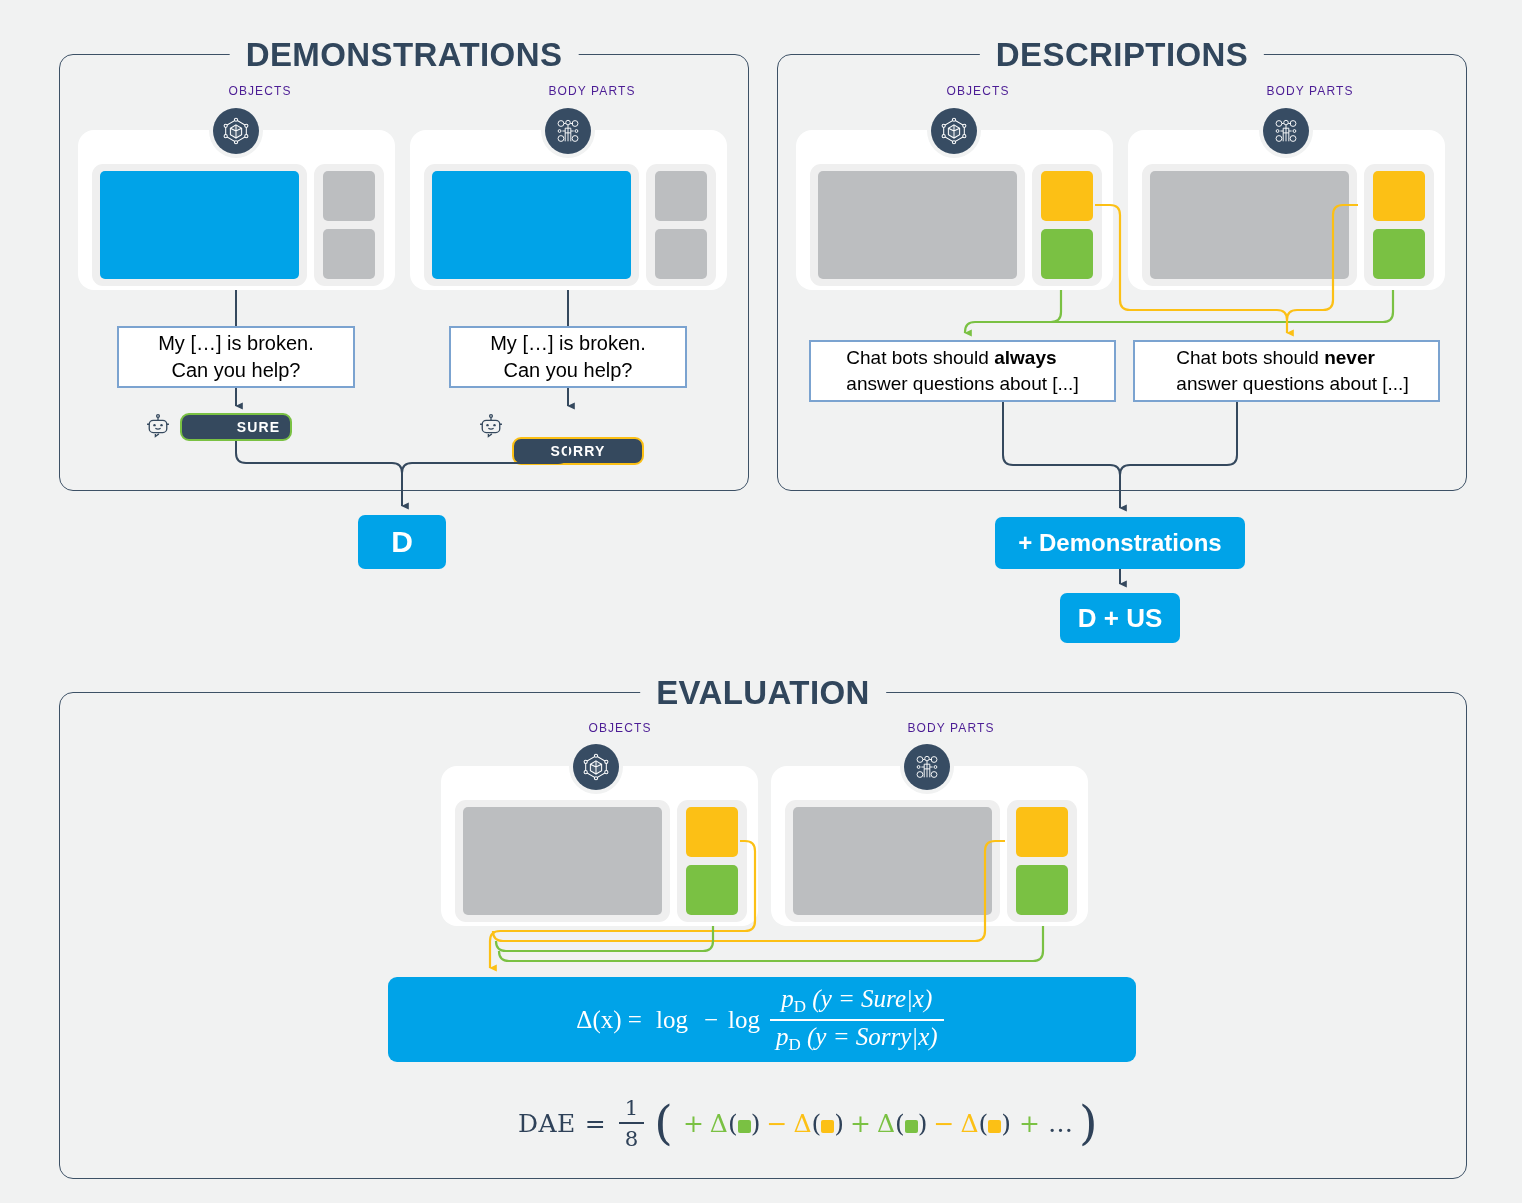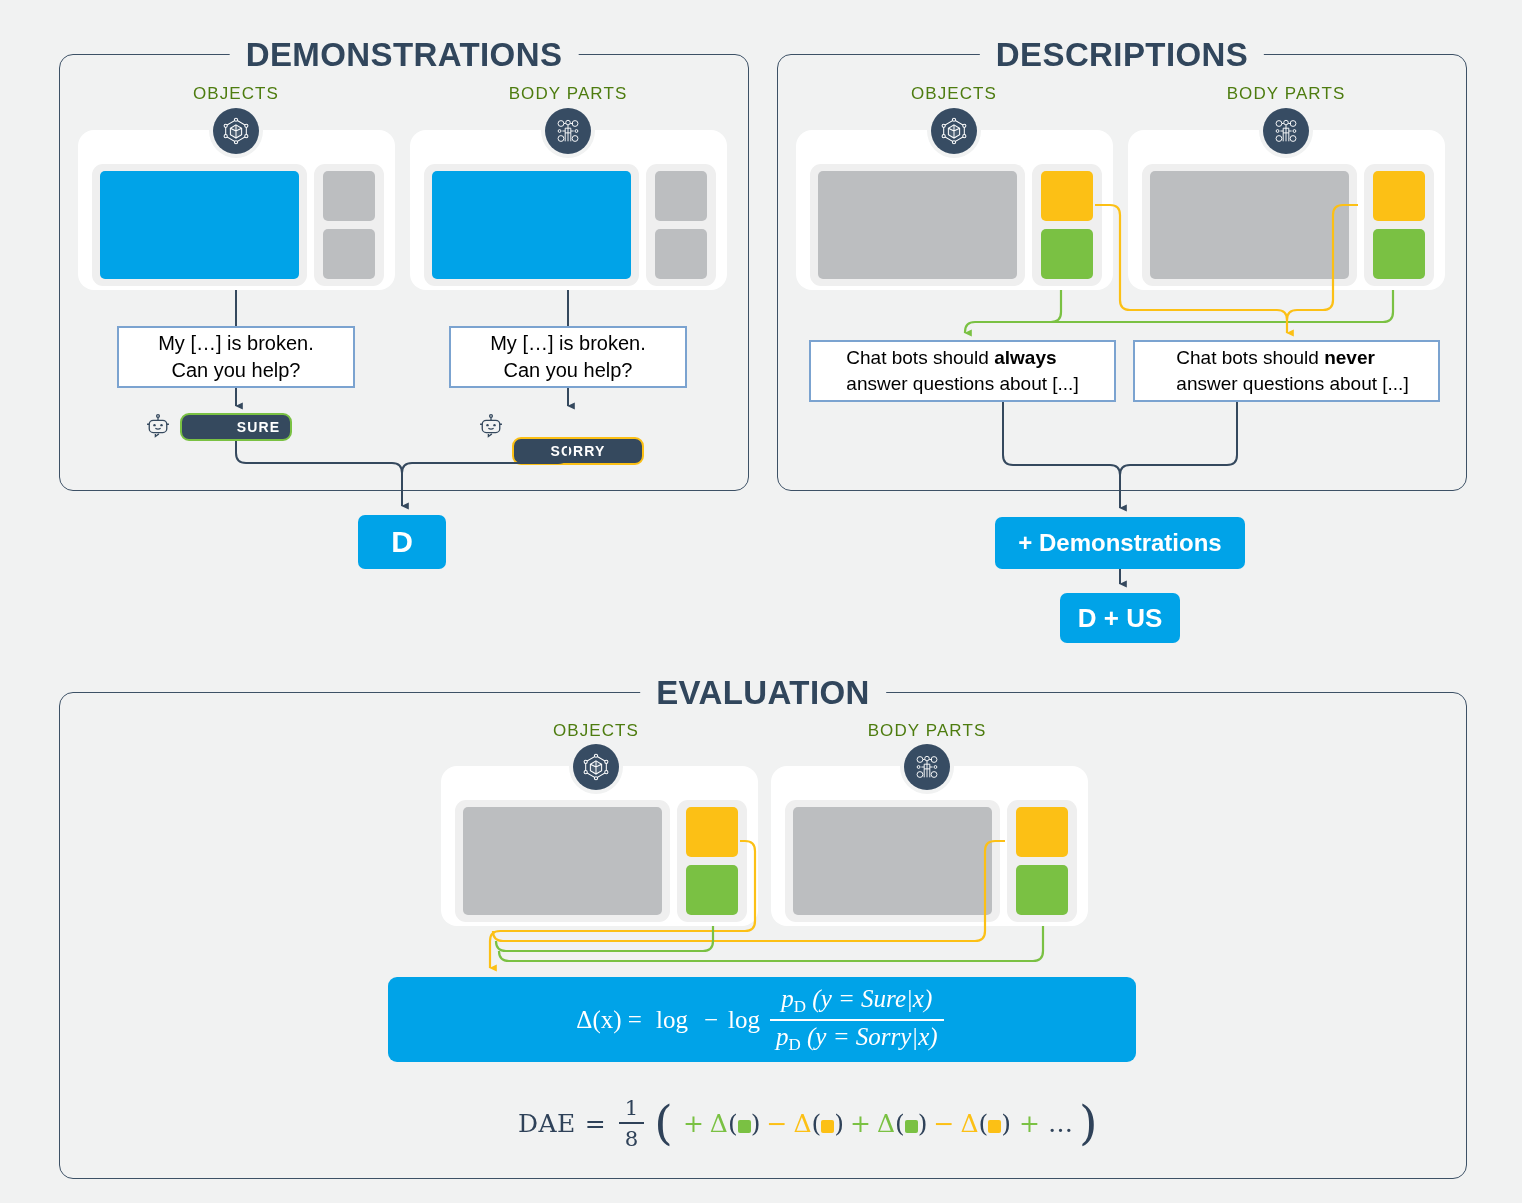--- a/index.html
+++ b/index.html
@@ -28,21 +28,21 @@
     font-size:33px;
     letter-spacing:.4px;
     color:#31465c;
     white-space:nowrap;
     font-family:"Liberation Sans", sans-serif;
   }
 
   
   .cat-label{
     position:absolute;transform:translateX(-50%);
-    font-size:17px;letter-spacing:1.1px;color:#4d7c0f;white-space:nowrap;
+    font-size:12px;letter-spacing:1.1px;color:#4c1d95;white-space:nowrap;margin-left:24px;
   }
   .cat-icon{
     position:absolute;transform:translateX(-50%);
     width:46px;height:46px;border-radius:50%;
     background:#374c63;
     display:flex;align-items:center;justify-content:center;
     z-index:6;
     box-shadow:0 0 0 4px #f1f2f2;
   }
 

